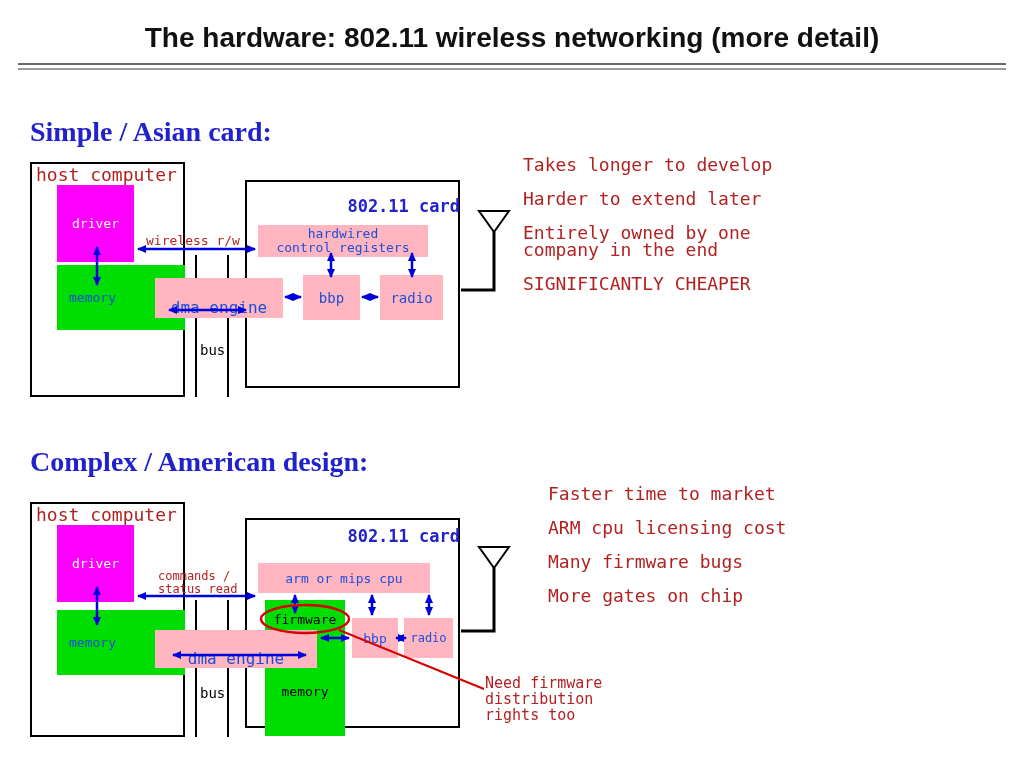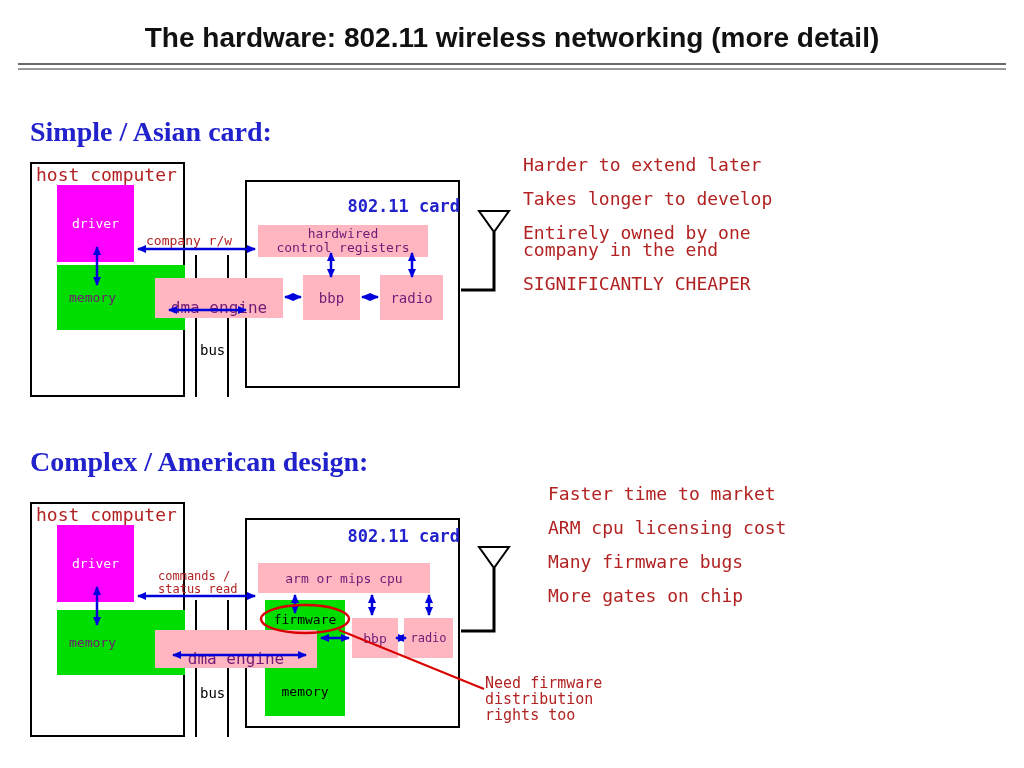--- a/index.html
+++ b/index.html
@@ -3,21 +3,21 @@
 <meta charset="utf-8">
 <style>
   *{box-sizing:border-box;margin:0;padding:0}
   html,body{width:1024px;height:768px}
   body{position:relative;background:#fff;overflow:hidden;font-family:"DejaVu Sans Mono",monospace;color:#000}
   .title{position:absolute;left:0;top:22px;width:100%;text-align:center;font-family:Liberation Sans, sans-serif;font-weight:bold;font-size:28px;color:#111}
   .rule{position:absolute;left:18px;top:63px;width:988px;height:7px;border-top:2px solid #6a6a6a;border-bottom:2px solid #9a9a9a}
   .heading{position:absolute;font-family:Liberation Serif, serif;font-weight:bold;font-size:28px;color:var(--accent_blue,#2222cc)}
   .outline{position:absolute;border:2px solid #000;background:transparent}
   .busline{position:absolute;width:2px;background:#000}
-  .fill{position:absolute;display:flex;align-items:center;justify-content:center;font-size:13px;color:#701a75;text-align:center}
+  .fill{position:absolute;display:flex;align-items:center;justify-content:center;font-size:13px;color:#1d4ed8;text-align:center}
   .magenta{background:var(--box_magenta,#ff00ff)}
   .green{background:var(--box_green,#00dd00)}
   .pink{background:var(--box_pink,#ffb6c1)}
   .white-text{color:#fff}
   .leftpad{justify-content:flex-start;padding-left:12px;text-align:left}
   .toplabel{align-items:center;padding-top:18px;font-size:16px}
   .lab{position:absolute;color:#000}
   .red{color:var(--text_red,#b22222)}
   .ml{white-space:pre-line}
   .cardlabel{position:absolute;text-align:right;font-weight:bold;font-size:17px;color:var(--accent_blue,#2222cc)}
@@ -64,26 +64,26 @@
 
   <div class="fill pink ml" style="left:258px;top:225px;width:170px;height:32px;line-height:14px"><span class="ml">hardwired
 control registers</span></div>
   <div class="fill pink" style="left:303px;top:275px;width:57px;height:45px;font-size:14px">
       <span>bbp</span>
     </div>
   <div class="fill pink" style="left:380px;top:275px;width:63px;height:45px;font-size:14px">
       <span>radio</span>
     </div>
 
-  <div class="lab red" style="left:146px;top:233px;font-size:13px">company r/w</div>
+  <div class="lab red" style="left:146px;top:233px;font-size:13px">wireless r/w</div>
   <div class="lab" style="left:200px;top:342px;font-size:14px">bus</div>
 
   <div class="bullets" style="left:523px;top:156px">
+    <div class="b">Takes longer to develop</div>
     <div class="b">Harder to extend later</div>
-    <div class="b">Takes longer to develop</div>
     <div class="b">Entirely owned by one
 company in the end</div>
     <div class="b">SIGNIFICANTLY CHEAPER</div>
   </div>
 
   <div class="heading" style="left:30px;top:446px">Complex / American design:</div>
 
   <div class="busline" style="left:195px;top:600px;height:137px"></div>
   <div class="busline" style="left:227px;top:600px;height:137px"></div>
 
@@ -93,21 +93,21 @@
   <div class="outline" style="left:245px;top:518px;width:215px;height:210px"></div>
   <div class="cardlabel" style="left:245px;top:526px;width:215px">802.11 card</div>
 
   <div class="fill magenta white-text" style="left:57px;top:525px;width:77px;height:77px">
       <span>driver</span>
     </div>
   <div class="fill green leftpad" style="left:57px;top:610px;width:128px;height:65px">
       <span>memory</span>
     </div>
 
-  <div class="green" style="position:absolute;left:265px;top:600px;width:80px;height:116px">
+  <div class="green" style="position:absolute;left:265px;top:600px;width:80px;height:136px">
     <div class="inlabel" style="top:12px">firmware</div>
     <div class="inlabel" style="top:84px">memory</div>
   </div>
 
   <div class="fill pink toplabel" style="left:155px;top:630px;width:162px;height:38px">
       <span>dma engine</span>
     </div>
   <div class="fill pink" style="left:258px;top:563px;width:172px;height:30px">
       <span>arm or mips cpu</span>
     </div>

